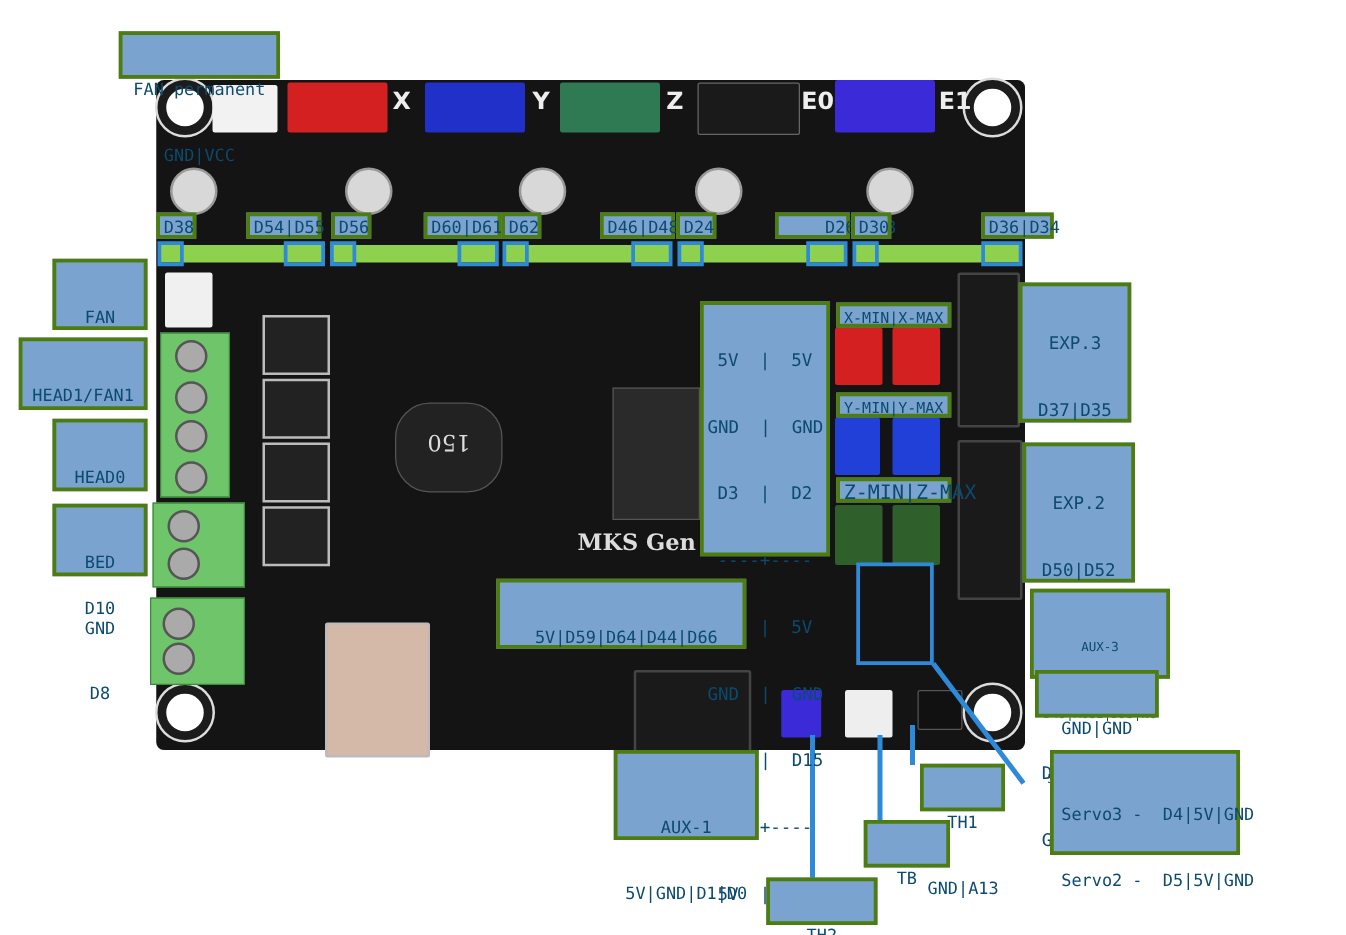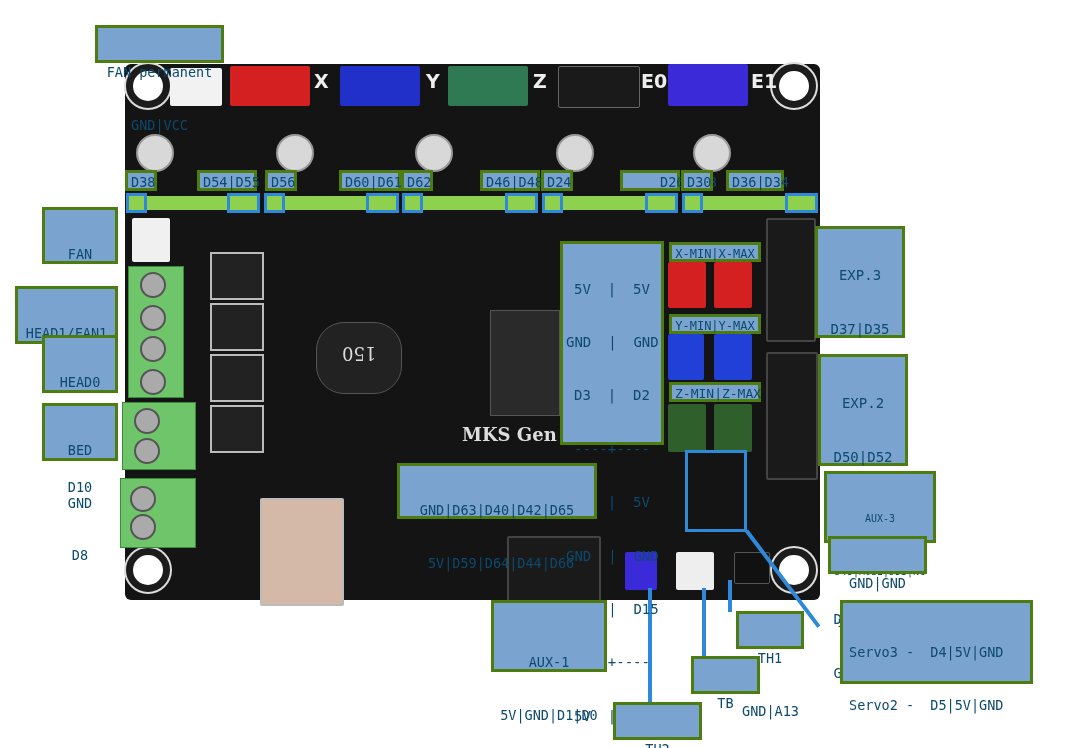--- a/index.html
+++ b/index.html
@@ -117,28 +117,28 @@
 
 <div class="label" style="left:125px;top:170px;width:32px;height:21px;">D38</div>
 <div class="label" style="left:197px;top:170px;width:60px;height:21px;">D54|D55</div>
 <div class="label" style="left:265px;top:170px;width:32px;height:21px;">D56</div>
 <div class="label" style="left:339px;top:170px;width:62px;height:21px;">D60|D61</div>
 <div class="label" style="left:401px;top:170px;width:32px;height:21px;">D62</div>
 <div class="label" style="left:480px;top:170px;width:60px;height:21px;">D46|D48</div>
 <div class="label" style="left:541px;top:170px;width:32px;height:21px;">D24</div>
 <div class="label" style="left:620px;top:170px;width:60px;height:21px;padding-left:37px;">D26|D28</div>
 <div class="label" style="left:681px;top:170px;width:32px;height:21px;">D30</div>
-<div class="label" style="left:726px;top:170px;width:58px;height:21px;">D36|D34</div>
+<div class="label" style="left:785px;top:170px;width:58px;height:21px;">D36|D34</div>
 
 <div class="label" style="left:42px;top:207px;width:76px;height:57px;">
   <div>FAN</div>
   <div>GND</div>
   <div>D9</div>
 </div>
-<div class="label" style="left:15px;top:270px;width:103px;height:58px;margin-top:16px;">
+<div class="label" style="left:15px;top:270px;width:103px;height:58px;">
   <div>HEAD1/FAN1</div>
   <div>GND</div>
   <div>D7</div>
 </div>
 <div class="label" style="left:42px;top:335px;width:76px;height:58px;">
   <div>HEAD0</div>
   <div>GND</div>
   <div>D10</div>
 </div>
 <div class="label" style="left:42px;top:403px;width:76px;height:58px;">
@@ -156,42 +156,41 @@
   <div>GND  |  GND</div>
   <div>D14  |  D15</div>
   <div>----+----</div>
   <div>5V  |  5V</div>
   
   
 </div>
 
 <div class="label" style="left:669px;top:242px;width:92px;height:20px;font-size:12px;line-height:16px;">X-MIN|X-MAX</div>
 <div class="label" style="left:669px;top:314px;width:92px;height:20px;font-size:12px;line-height:16px;">Y-MIN|Y-MAX</div>
-<div class="label" style="left:669px;top:382px;width:92px;height:20px;font-size:13px;line-height:16px;">Z-MIN|Z-MAX</div>
+<div class="label" style="left:669px;top:382px;width:92px;height:20px;font-size:16px;line-height:16px;">Z-MIN|Z-MAX</div>
 
 <div class="label" style="left:815px;top:226px;width:90px;height:112px;font-size:14px;line-height:18px;">
   <div>EXP.3</div>
   <div>D37|D35</div>
   <div>D17|D16</div>
   <div>D23|D25</div>
   <div>D27|D29</div>
   <div>GND|5V</div>
 </div>
 
 <div class="label" style="left:818px;top:354px;width:90px;height:112px;font-size:14px;line-height:18px;">
   <div>EXP.2</div>
   <div>D50|D52</div>
   <div>D31|D53</div>
   <div>D33|D51</div>
   <div>D49|RST</div>
   <div>GND|D41</div>
 </div>
 
 <div class="label" style="left:397px;top:463px;width:200px;height:56px;">
-  <div>GND|D63|D40|D42|D65</div>
   <div> 5V|D59|D64|D44|D66</div>
 </div>
 
 <div class="label" style="left:824px;top:471px;width:112px;height:72px;font-size:10px;">
   <div>AUX-3</div>
   <div>D49|MOSI|D53|NC</div>
   <div> 5V|MISO|SCK|GND</div>
 </div>
 
 <div class="label" style="left:828px;top:536px;width:99px;height:38px;">
@@ -213,18 +212,18 @@
 <div class="label" style="left:691px;top:656px;width:69px;height:38px;">
   <div>TB</div>
   <div>GND|A14</div>
 </div>
 
 <div class="label" style="left:613px;top:702px;width:89px;height:38px;">
   <div>TH2</div>
   
 </div>
 
-<div class="label left" style="left:840px;top:600px;width:193px;height:84px;padding:6px 6px;">
+<div class="label left" style="left:840px;top:600px;width:152px;height:84px;padding:6px 6px;">
   <div>Servo3 -  D4|5V|GND</div>
   <div>Servo2 -  D5|5V|GND</div>
   <div>Servo1 -  D6|5V|GND</div>
   
 </div>
 
 </body></html>

